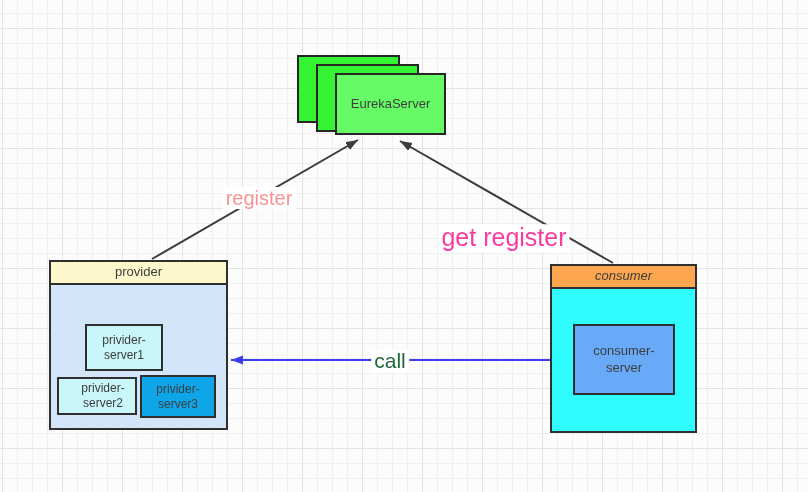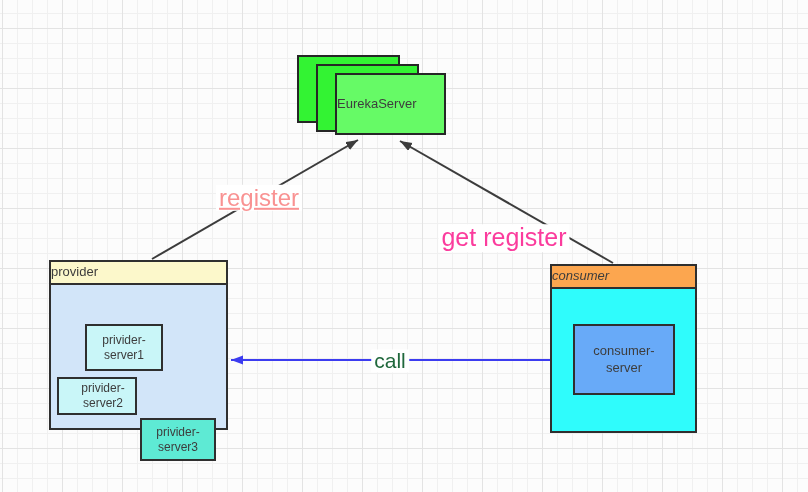--- a/index.html
+++ b/index.html
@@ -10,21 +10,21 @@
     background-image:
       linear-gradient(to right,#e3e3e3 1px,transparent 1px),
       linear-gradient(to bottom,#e3e3e3 1px,transparent 1px),
       linear-gradient(to right,#f0f0f0 1px,transparent 1px),
       linear-gradient(to bottom,#f0f0f0 1px,transparent 1px);
     background-size:60px 60px,60px 60px,15px 15px,15px 15px;
     background-position:2px 0,0 28px,2px 0,0 13px;
   }
   .abs{position:absolute;box-sizing:border-box;}
   .shape{border:2px solid #2f2f2f;}
-  .ctext{display:flex;align-items:center;text-align:center;}
+  .ctext{display:flex;align-items:center;justify-content:center;text-align:center;}
   .shape-label{color:#3d3d3d;line-height:1.25;}
 
   
   #eureka-stack{left:297px;top:55px;width:149px;height:80px;}
   .stack-rect{position:absolute;box-sizing:border-box;border:2px solid #262626;}
   #eureka-back{left:0;top:0;width:103px;height:68px;}
   #eureka-mid{left:19px;top:9px;width:103px;height:68px;}
   #eureka-front{left:38px;top:18px;width:111px;height:62px;font-size:13px;}
 
   
@@ -41,21 +41,21 @@
   #consumer-server{left:21px;top:58px;width:102px;height:71px;font-size:13px;}
   #consumer-server .wrapbox{width:80px;margin:16px auto;}
 
   
   #edges{position:absolute;left:0;top:0;width:808px;height:492px;pointer-events:none;}
   #edges line{pointer-events:stroke;}
   .edge-label{
     position:absolute;transform:translate(-50%,-50%);
     background:#ffffff;padding:0 3px;white-space:nowrap;line-height:1.1;
   }
-  #label-register{left:259px;top:198px;font-size:24px;text-decoration:underline;}
+  #label-register{left:259px;top:198px;font-size:20px;}
   #label-get-register{left:504px;top:216px;font-size:25px;margin-top:22px;}
   #label-call{left:390px;top:361px;font-size:21px;}
 </style>
 </head>
 <body>
 
 <div id="canvas">
 
   <div class="abs" id="eureka-stack">
     <div class="stack-rect" id="eureka-back" style="background-color: rgb(51, 243, 51);"></div>
@@ -68,21 +68,21 @@
   <div class="abs shape" id="provider" style="background-color: rgb(210, 229, 249); border-color: rgb(47, 47, 47);">
     <div class="abs ctext" id="provider-header" style="background-color: rgb(252, 248, 203); border-color: rgb(47, 47, 47);">
       <span class="shape-label" style="color: rgb(61, 61, 61);">provider</span>
     </div>
     <div class="abs inner-box ctext" id="provider-server1" style="background-color: rgb(201, 246, 248); border-color: rgb(47, 47, 47);">
       <span class="shape-label" style="color: rgb(61, 61, 61);">privider-server1</span>
     </div>
     <div class="abs inner-box ctext" id="provider-server2" style="background-color: rgb(201, 246, 248); border-color: rgb(47, 47, 47); padding-left: 12px;">
       <span class="shape-label" style="color: rgb(61, 61, 61);">privider-server2</span>
     </div>
-    <div class="abs inner-box ctext" id="provider-server3" style="background-color: #5eead4; border-color: rgb(47, 47, 47); margin-top: 43px;">
+    <div class="abs inner-box ctext" id="provider-server3" style="background-color: #0ea5e9; border-color: rgb(47, 47, 47);">
       <span class="shape-label" style="color: rgb(61, 61, 61);">privider-server3</span>
     </div>
   </div>
 
   <div class="abs shape" id="consumer" style="background-color: rgb(47, 252, 252); border-color: rgb(47, 47, 47);">
     <div class="abs ctext" id="consumer-header" style="background-color: rgb(252, 166, 79); border-color: rgb(47, 47, 47); font-style: italic;">
       <span class="shape-label" style="color: rgb(61, 61, 61);">consumer</span>
     </div>
     <div class="abs inner-box ctext" id="consumer-server" style="background-color: rgb(104, 170, 248); border-color: rgb(47, 47, 47);">
       <span class="shape-label wrapbox" style="color: rgb(61, 61, 61);">consumer-server</span>

